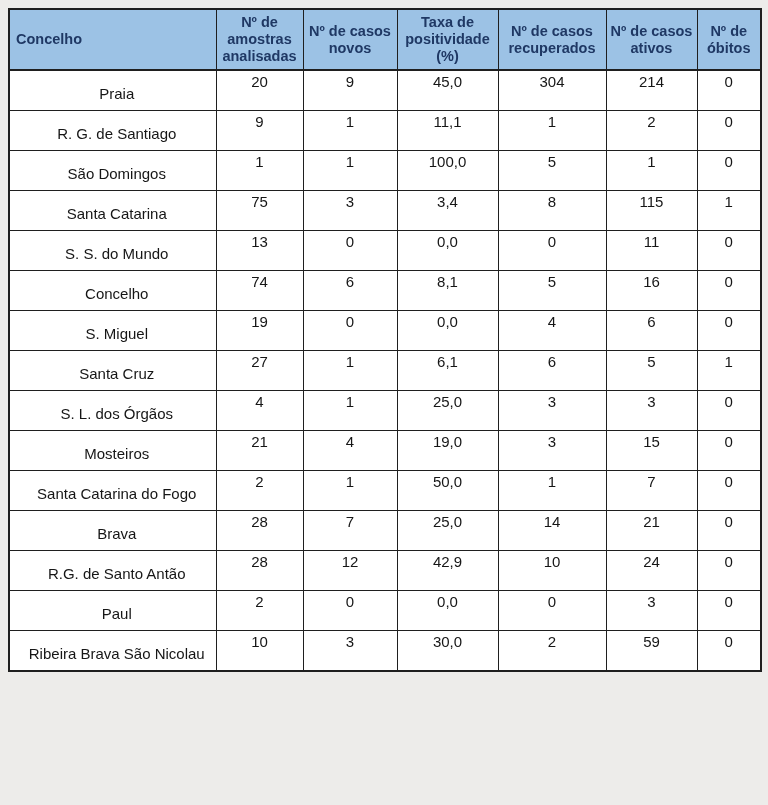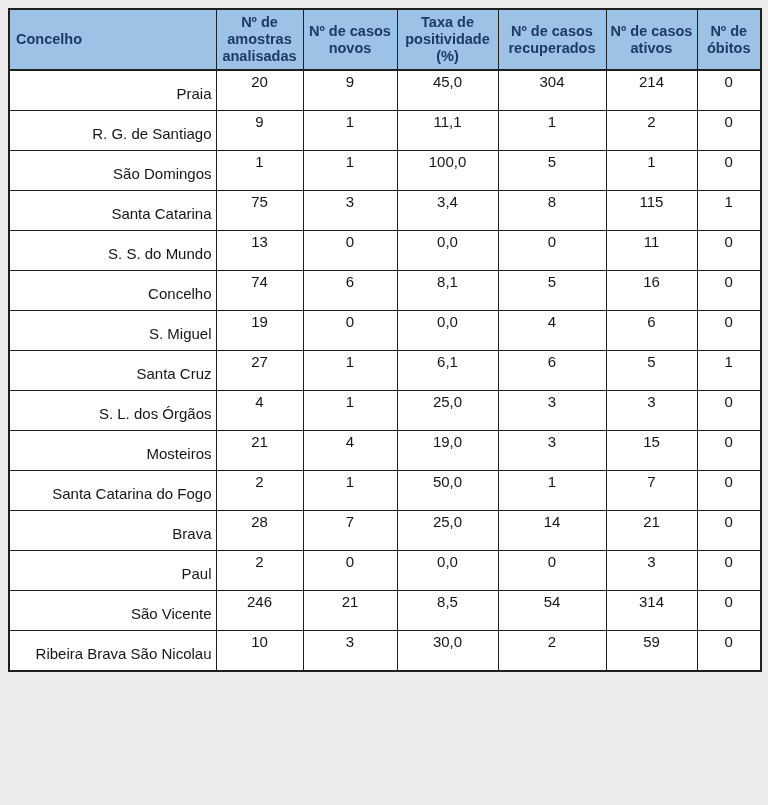--- a/index.html
+++ b/index.html
@@ -22,21 +22,21 @@
   th,td{border:1px solid var(--border);overflow:hidden;}
   thead th{
     background:var(--header-bg);color:var(--header-text);
     font-weight:bold;font-size:14.5px;line-height:1.15;
     height:55px;text-align:center;padding:2px 3px;
     border-bottom-width:2px;
   }
   thead th.col-label{text-align:left;padding-left:6px;}
   tbody td{font-size:15px;color:var(--body-text);height:30px;}
   td.cell-label{
-    text-align:right;vertical-align:middle;
+    text-align:center;vertical-align:middle;
     padding:7px 4px 2px 12px;white-space:nowrap;
   }
   td.cell-num{text-align:center;vertical-align:top;padding-top:2px;}
 </style>
 </head>
 <body>
 
 <div class="page">
   <table>
     <colgroup>
@@ -162,35 +162,35 @@
         <tr>
           <td class="cell-label">Brava</td>
           <td class="cell-num">28</td>
           <td class="cell-num">7</td>
           <td class="cell-num">25,0</td>
           <td class="cell-num">14</td>
           <td class="cell-num">21</td>
           <td class="cell-num">0</td>
         </tr>
         <tr>
+          <td class="cell-label">R.G. de Santo Antão</td>
+          <td class="cell-num">28</td>
+          <td class="cell-num">12</td>
+          <td class="cell-num">42,9</td>
+          <td class="cell-num">10</td>
+          <td class="cell-num">24</td>
+          <td class="cell-num">0</td>
+        </tr>
+        <tr>
           <td class="cell-label">Paul</td>
           <td class="cell-num">2</td>
           <td class="cell-num">0</td>
           <td class="cell-num">0,0</td>
           <td class="cell-num">0</td>
           <td class="cell-num">3</td>
-          <td class="cell-num">0</td>
-        </tr>
-        <tr>
-          <td class="cell-label">São Vicente</td>
-          <td class="cell-num">246</td>
-          <td class="cell-num">21</td>
-          <td class="cell-num">8,5</td>
-          <td class="cell-num">54</td>
-          <td class="cell-num">314</td>
           <td class="cell-num">0</td>
         </tr>
         <tr>
           <td class="cell-label">Ribeira Brava São Nicolau</td>
           <td class="cell-num">10</td>
           <td class="cell-num">3</td>
           <td class="cell-num">30,0</td>
           <td class="cell-num">2</td>
           <td class="cell-num">59</td>
           <td class="cell-num">0</td>

